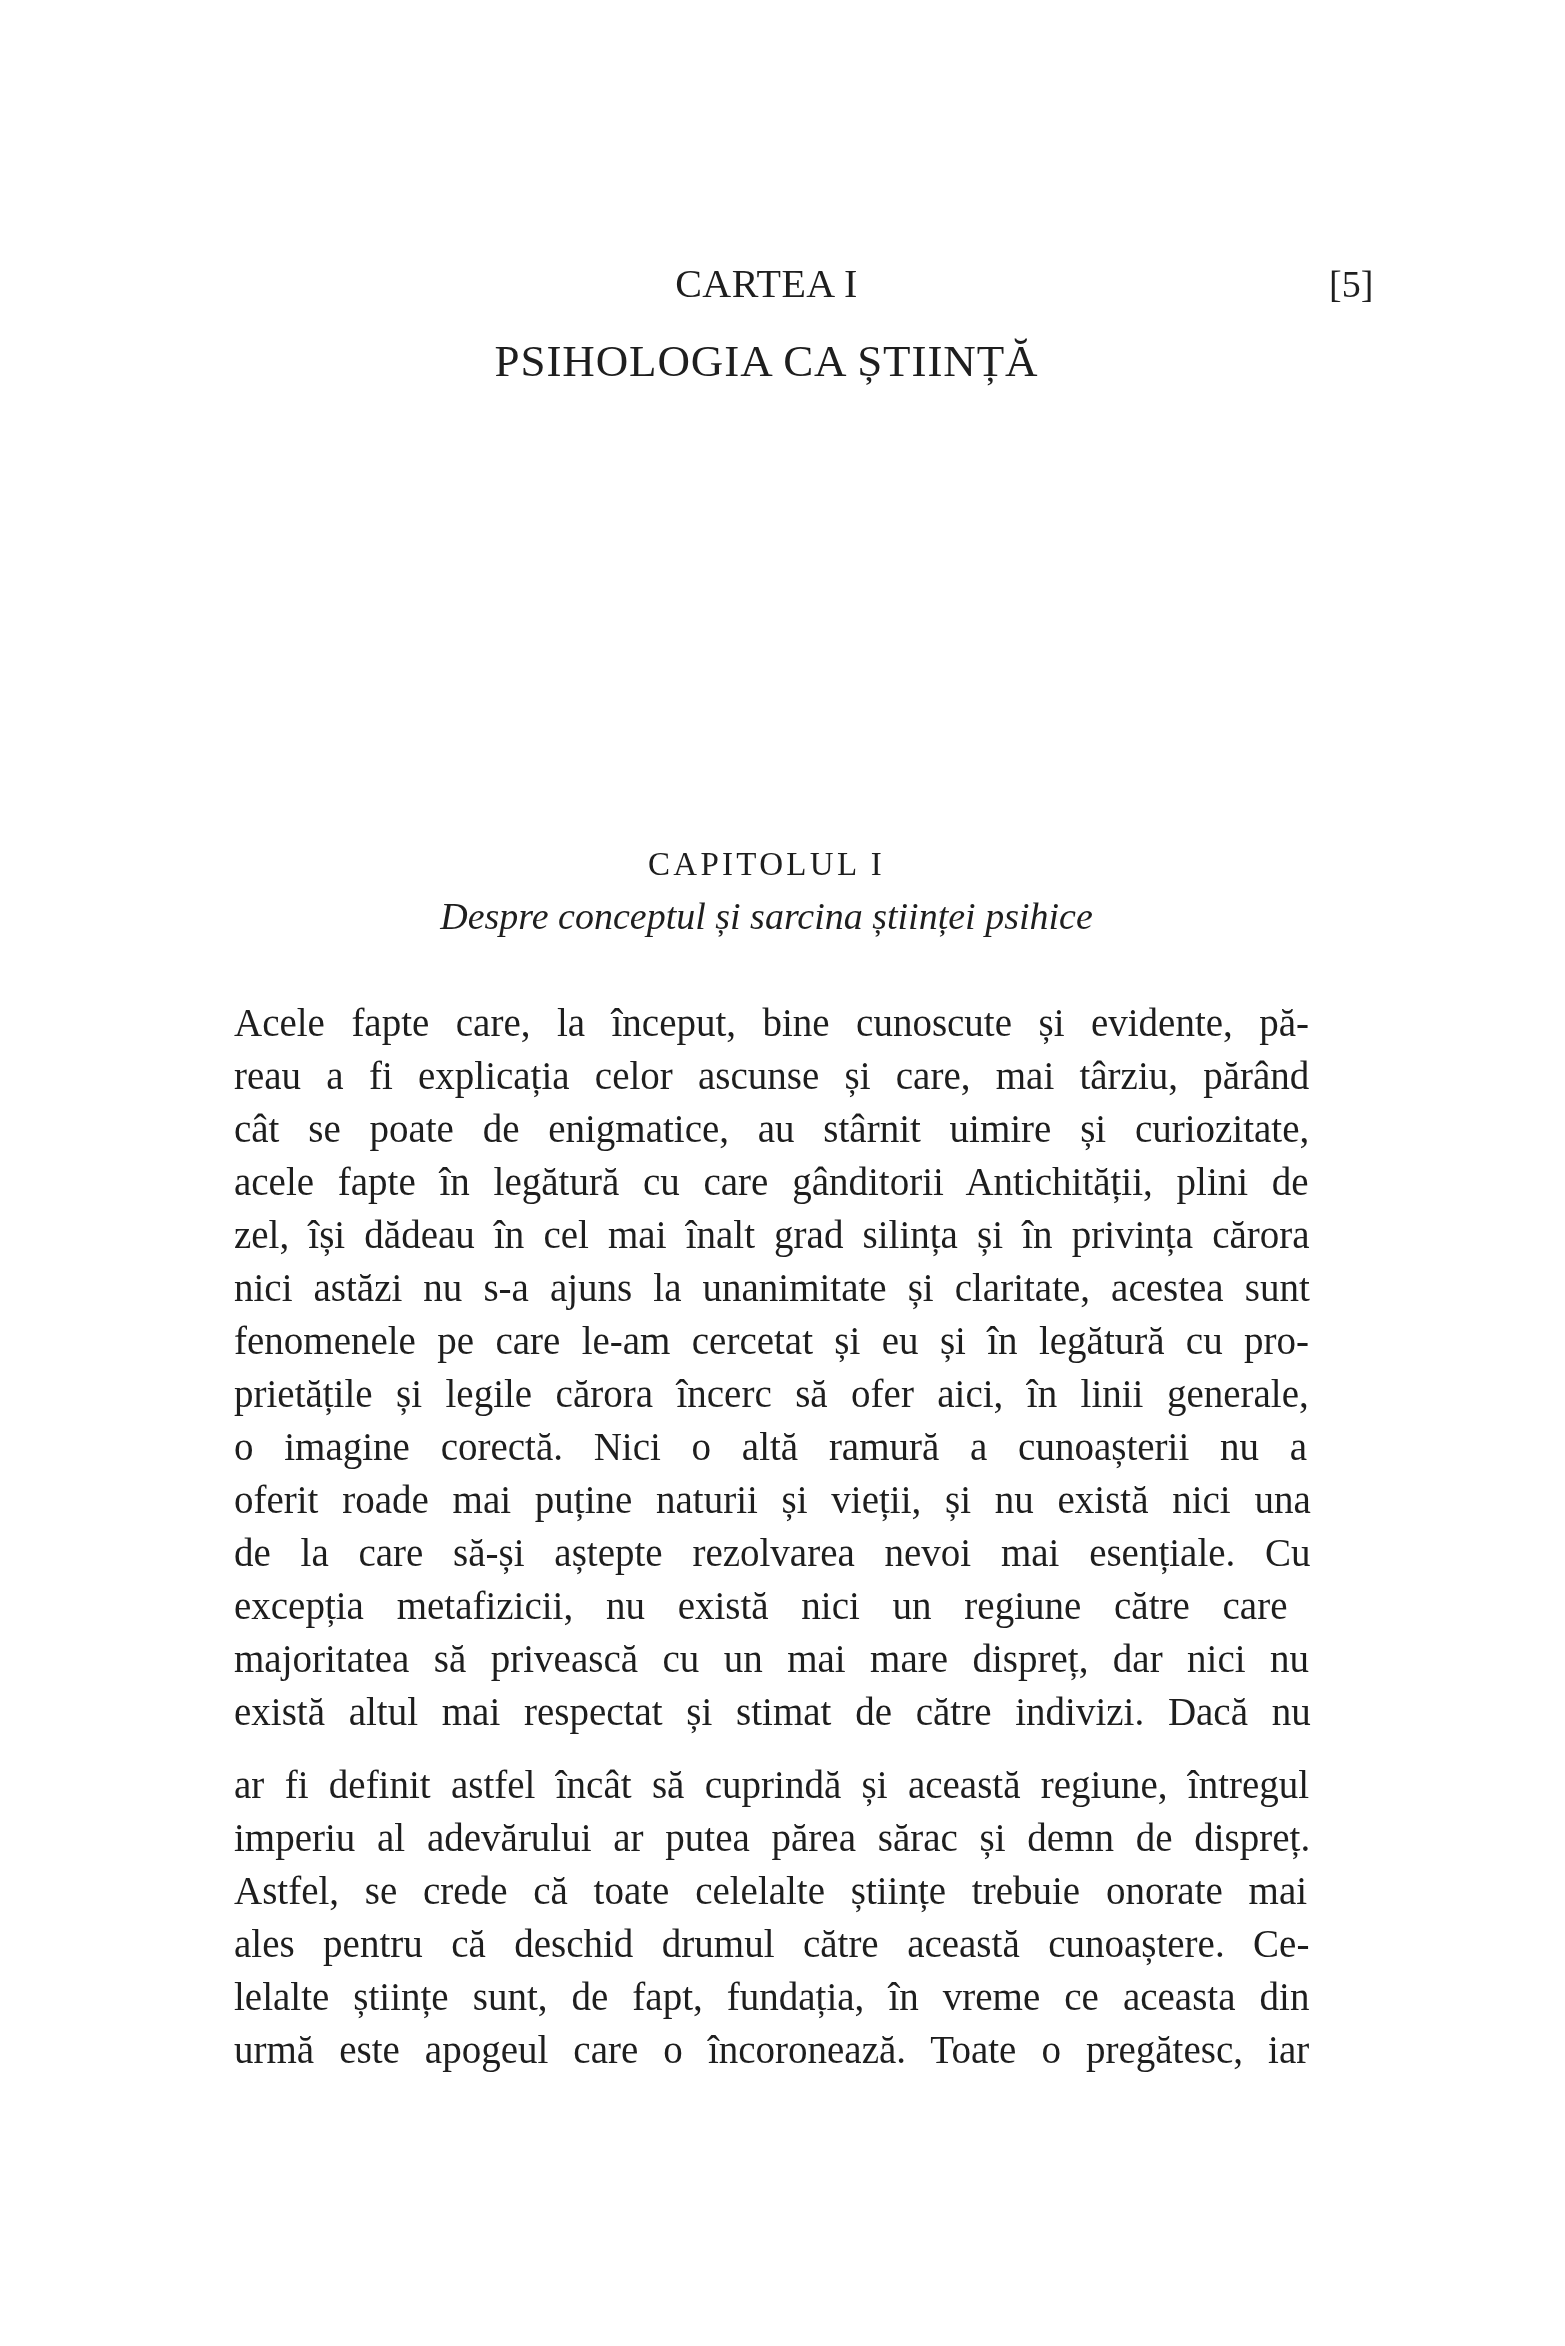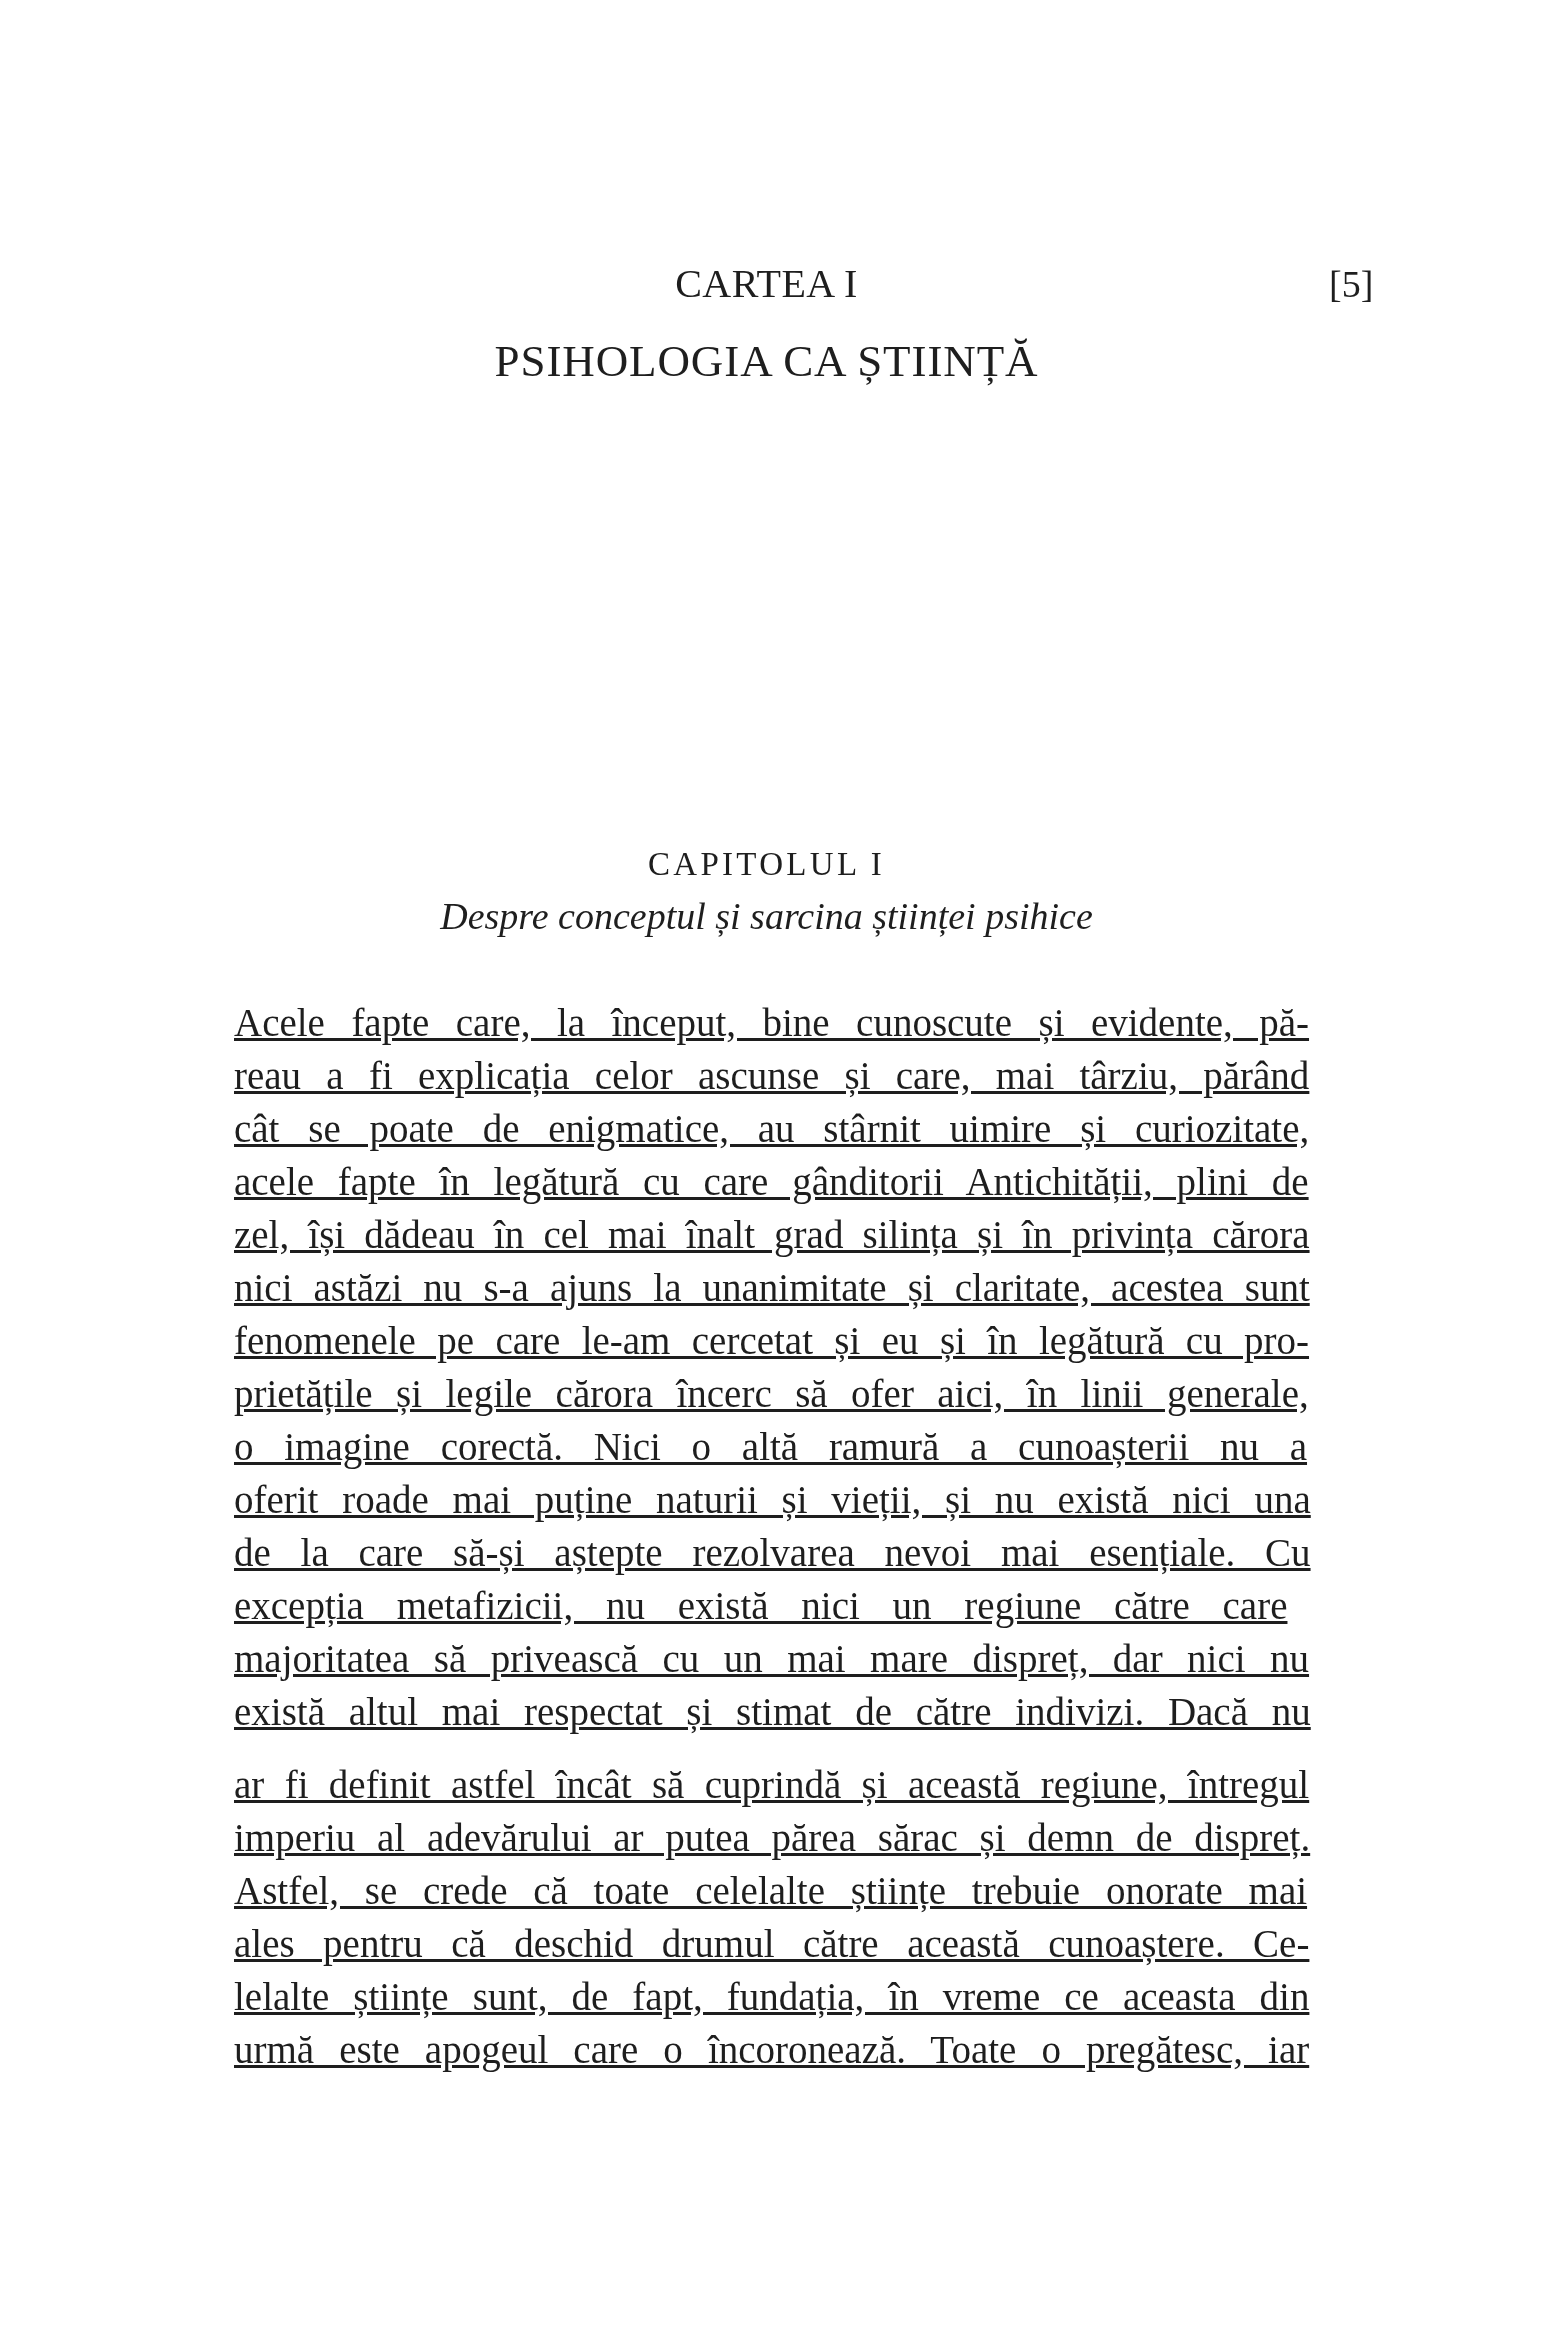--- a/index.html
+++ b/index.html
@@ -5,21 +5,21 @@
   html, body { margin: 0; padding: 0; background: #ffffff; }
   body { width: 1565px; height: 2347px; position: relative; overflow: hidden;
          font-family: "Liberation Serif", "DejaVu Serif", serif; color: #1e1e1e; }
   .abs { position: absolute; white-space: nowrap; }
   #book-label { left: 0; width: 1533px; text-align: center; top: 263px; font-size: 40px; line-height: 42px; letter-spacing: 0.5px; }
   #page-number { left: 1329px; top: 263px; font-size: 38px; line-height: 42px; }
   #book-title { left: 0; width: 1533px; text-align: center; top: 337px; font-size: 45px; line-height: 49px; letter-spacing: 0.9px; }
   #chapter-label { left: 0; width: 1533px; text-align: center; top: 845px; font-size: 33px; line-height: 38px; letter-spacing: 3.3px; }
   #chapter-subtitle { left: 0; width: 1533px; text-align: center; top: 894px; font-size: 38px; line-height: 44px; font-style: italic; }
   #body-text { position: absolute; left: 234px; width: 1070px; top: 996px; font-size: 39px; }
-  .line { display: block; height: 53px; line-height: 53px; text-align: justify; text-align-last: justify; white-space: nowrap; overflow: visible; text-decoration: underline; }
+  .line { display: block; height: 53px; line-height: 53px; text-align: justify; text-align-last: justify; white-space: nowrap; overflow: visible; }
 </style>
 </head>
 <body>
 
 <div class="abs" id="book-label">CARTEA I</div>
 <div class="abs" id="page-number">[5]</div>
 <div class="abs" id="book-title">PSIHOLOGIA CA ȘTIINȚĂ</div>
 
 <div class="abs" id="chapter-label">CAPITOLUL I</div>
 <div class="abs" id="chapter-subtitle">Despre conceptul și sarcina științei psihice</div>

